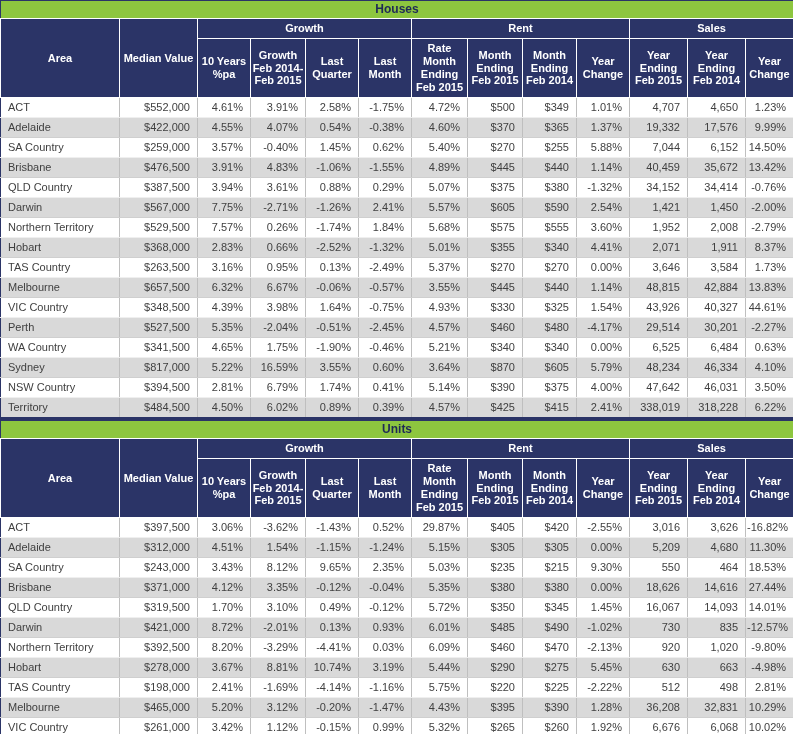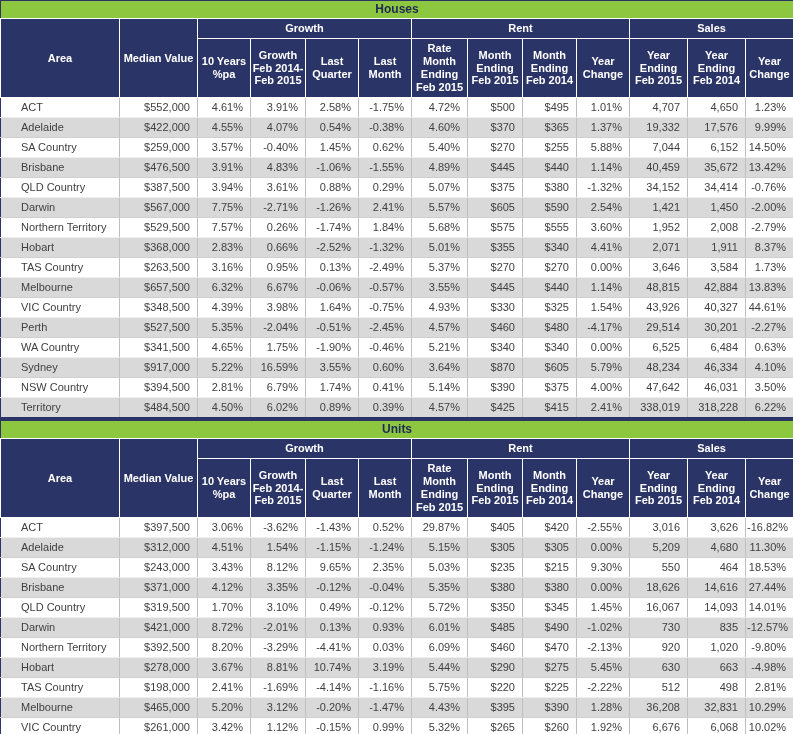--- a/index.html
+++ b/index.html
@@ -16,21 +16,21 @@
         font-size:12px;text-align:center;height:15px;line-height:15px;
         border-top:1px solid var(--header-bg);margin-top:24px;}
   thead th.hdr{background:var(--header-bg);color:#fff;font-weight:bold;font-size:11px;
         line-height:1.18;vertical-align:middle;border:1px solid #fff;
         padding:1px 0;}
   tr.group-row th.hdr{height:17px;}
   tr.cols-row th.hdr{height:56px;}
   tbody td{font-size:11px;color:var(--body-text);height:17px;line-height:17px;
         white-space:nowrap;border-right:1px solid var(--line);}
   tbody td.num{text-align:right;padding-right:7px;}
-  tbody td.area{text-align:left;padding-left:20px;}
+  tbody td.area{text-align:left;padding-left:7px;}
   tbody tr:nth-child(even) td{background:var(--stripe);}
   tbody tr:nth-child(odd) td{background:#fff;}
   tbody tr td{border-bottom:1px solid #efefef;}
   tbody tr:nth-child(even) td{border-bottom:1px solid #cfcfcf;}
   tbody tr:last-child td{border-bottom:3px solid var(--header-bg);}
   tbody td:last-child{border-right:none;}
 </style>
 </head>
 <body>
 
@@ -80,21 +80,21 @@
     <tbody>
         <tr>
           <td class="area">ACT</td>
           <td class="num">$552,000</td>
           <td class="num">4.61%</td>
           <td class="num">3.91%</td>
           <td class="num">2.58%</td>
           <td class="num">-1.75%</td>
           <td class="num">4.72%</td>
           <td class="num">$500</td>
-          <td class="num">$495</td>
+          <td class="num">$349</td>
           <td class="num">1.01%</td>
           <td class="num">4,707</td>
           <td class="num">4,650</td>
           <td class="num">1.23%</td>
         </tr>
         <tr>
           <td class="area">Adelaide</td>
           <td class="num">$422,000</td>
           <td class="num">4.55%</td>
           <td class="num">4.07%</td>
@@ -268,21 +268,21 @@
           <td class="num">5.21%</td>
           <td class="num">$340</td>
           <td class="num">$340</td>
           <td class="num">0.00%</td>
           <td class="num">6,525</td>
           <td class="num">6,484</td>
           <td class="num">0.63%</td>
         </tr>
         <tr>
           <td class="area">Sydney</td>
-          <td class="num">$917,000</td>
+          <td class="num">$817,000</td>
           <td class="num">5.22%</td>
           <td class="num">16.59%</td>
           <td class="num">3.55%</td>
           <td class="num">0.60%</td>
           <td class="num">3.64%</td>
           <td class="num">$870</td>
           <td class="num">$605</td>
           <td class="num">5.79%</td>
           <td class="num">48,234</td>
           <td class="num">46,334</td>

